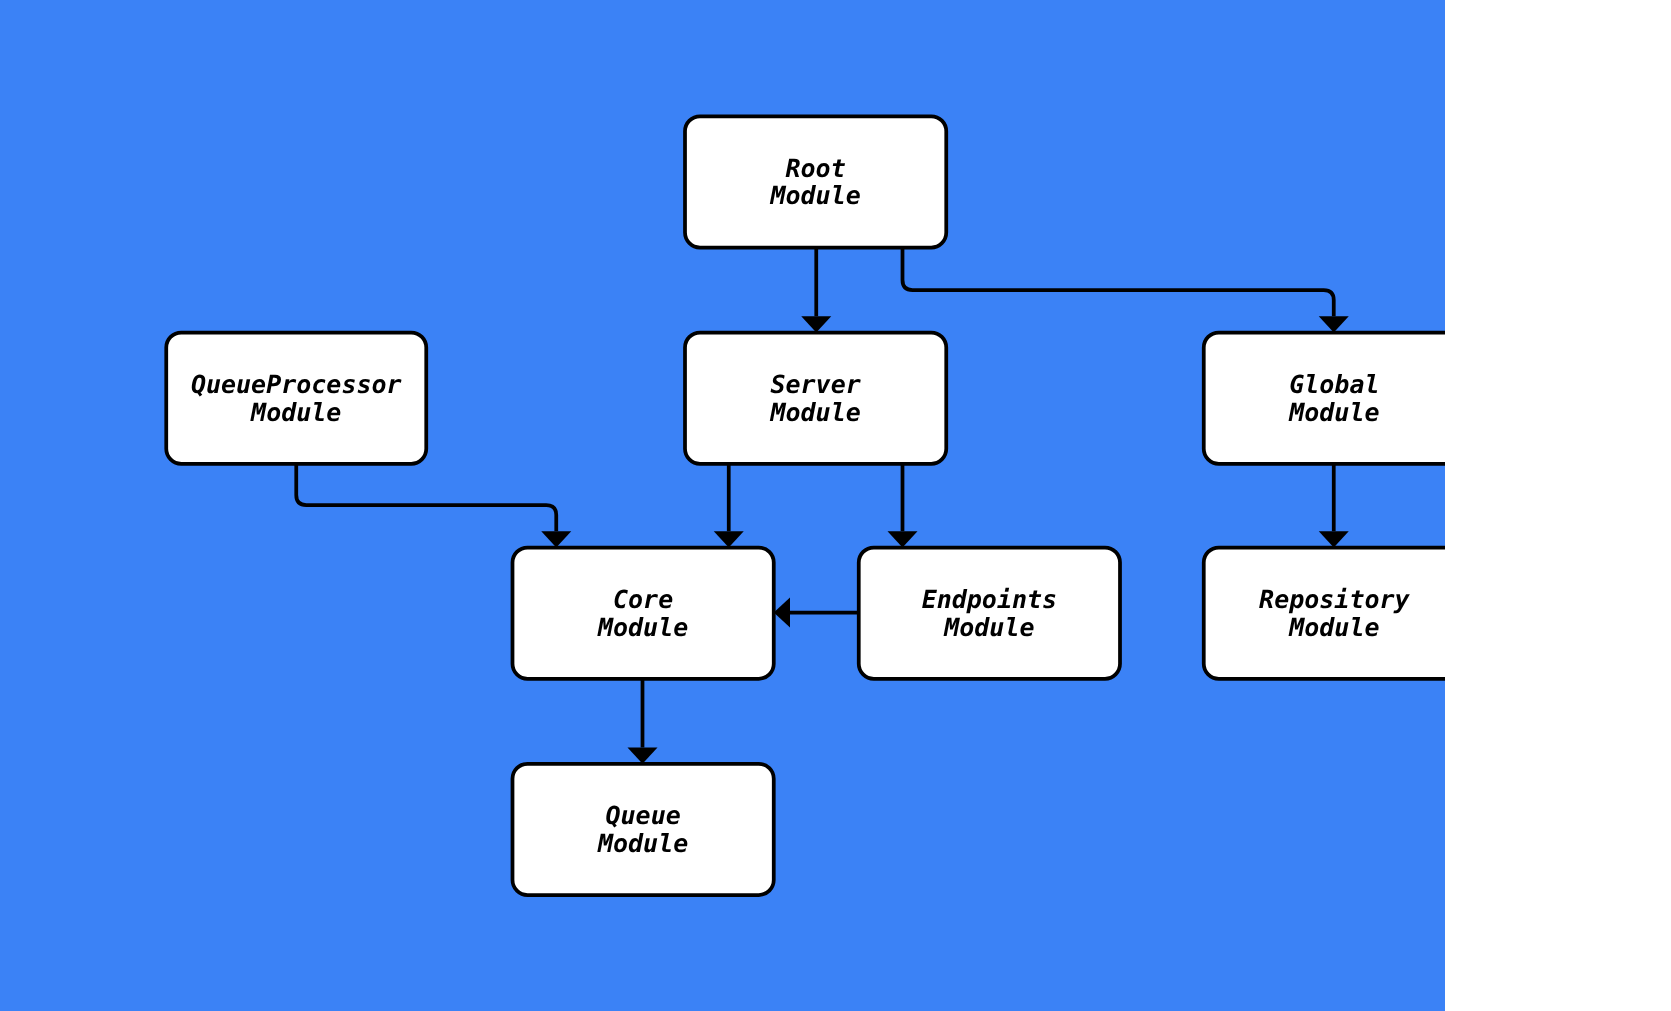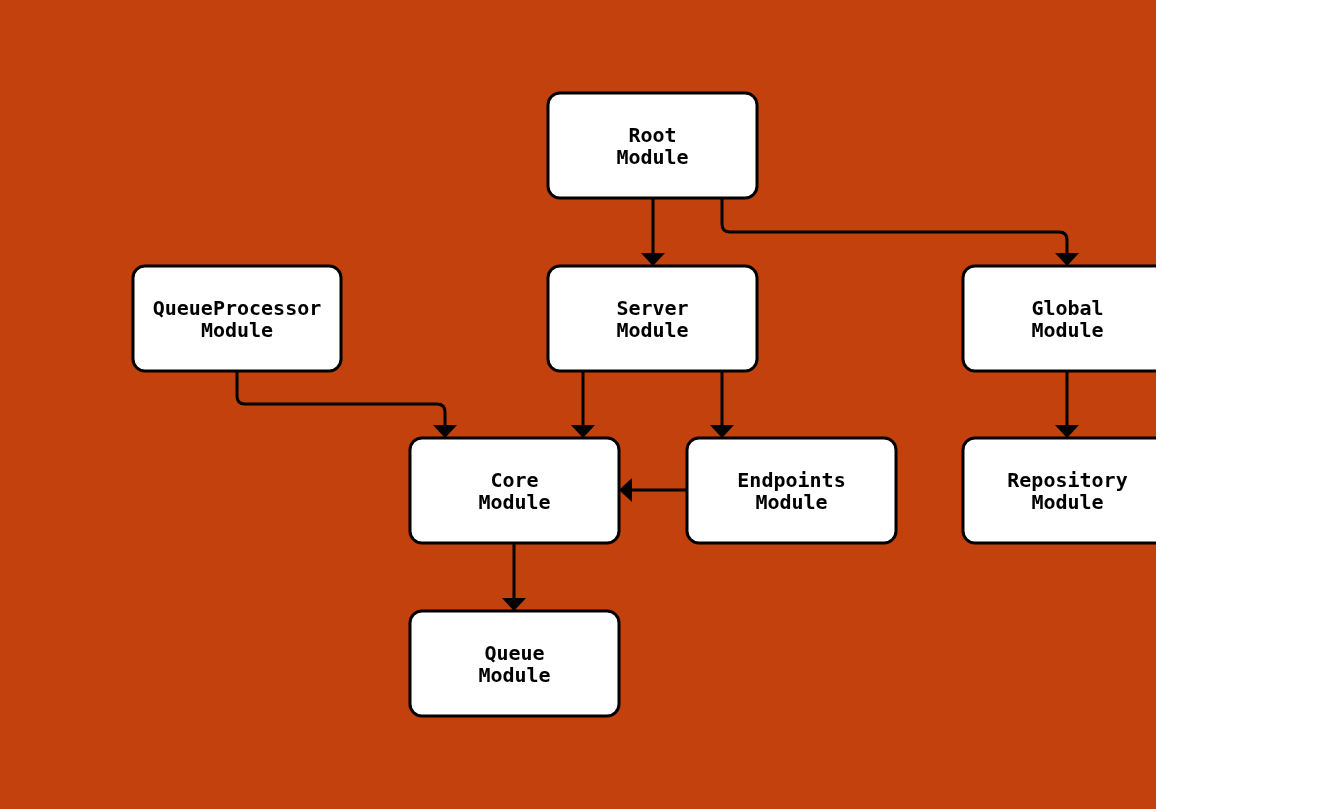--- a/index.html
+++ b/index.html
@@ -4,22 +4,23 @@
 <style>
   html, body {
     margin: 0;
     padding: 0;
     background: #ffffff;
   }
   .canvas-wrap {
     position: relative;
     width: 1156px;
     height: 809px;
-    background: #c2410c;
+    background: #3b82f6;
     overflow: hidden;
+    font-style: italic;
   }
   svg text {
     font-family: "DejaVu Sans Mono", "Liberation Mono", monospace;
     font-weight: bold;
   }
 </style>
 </head>
 <body>
 
 <div class="canvas-wrap">

